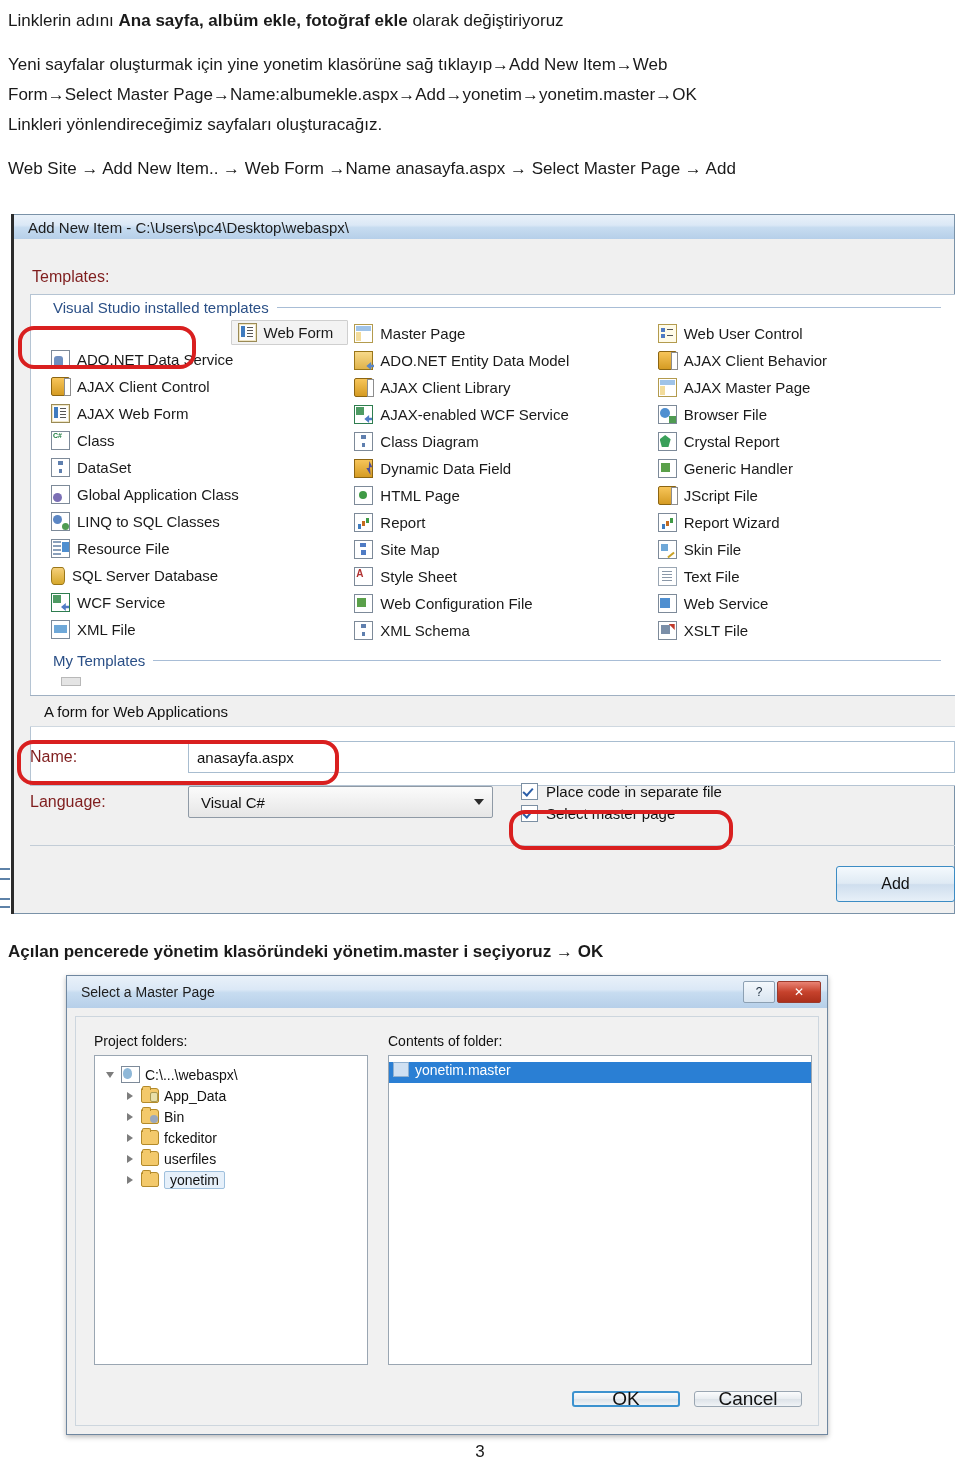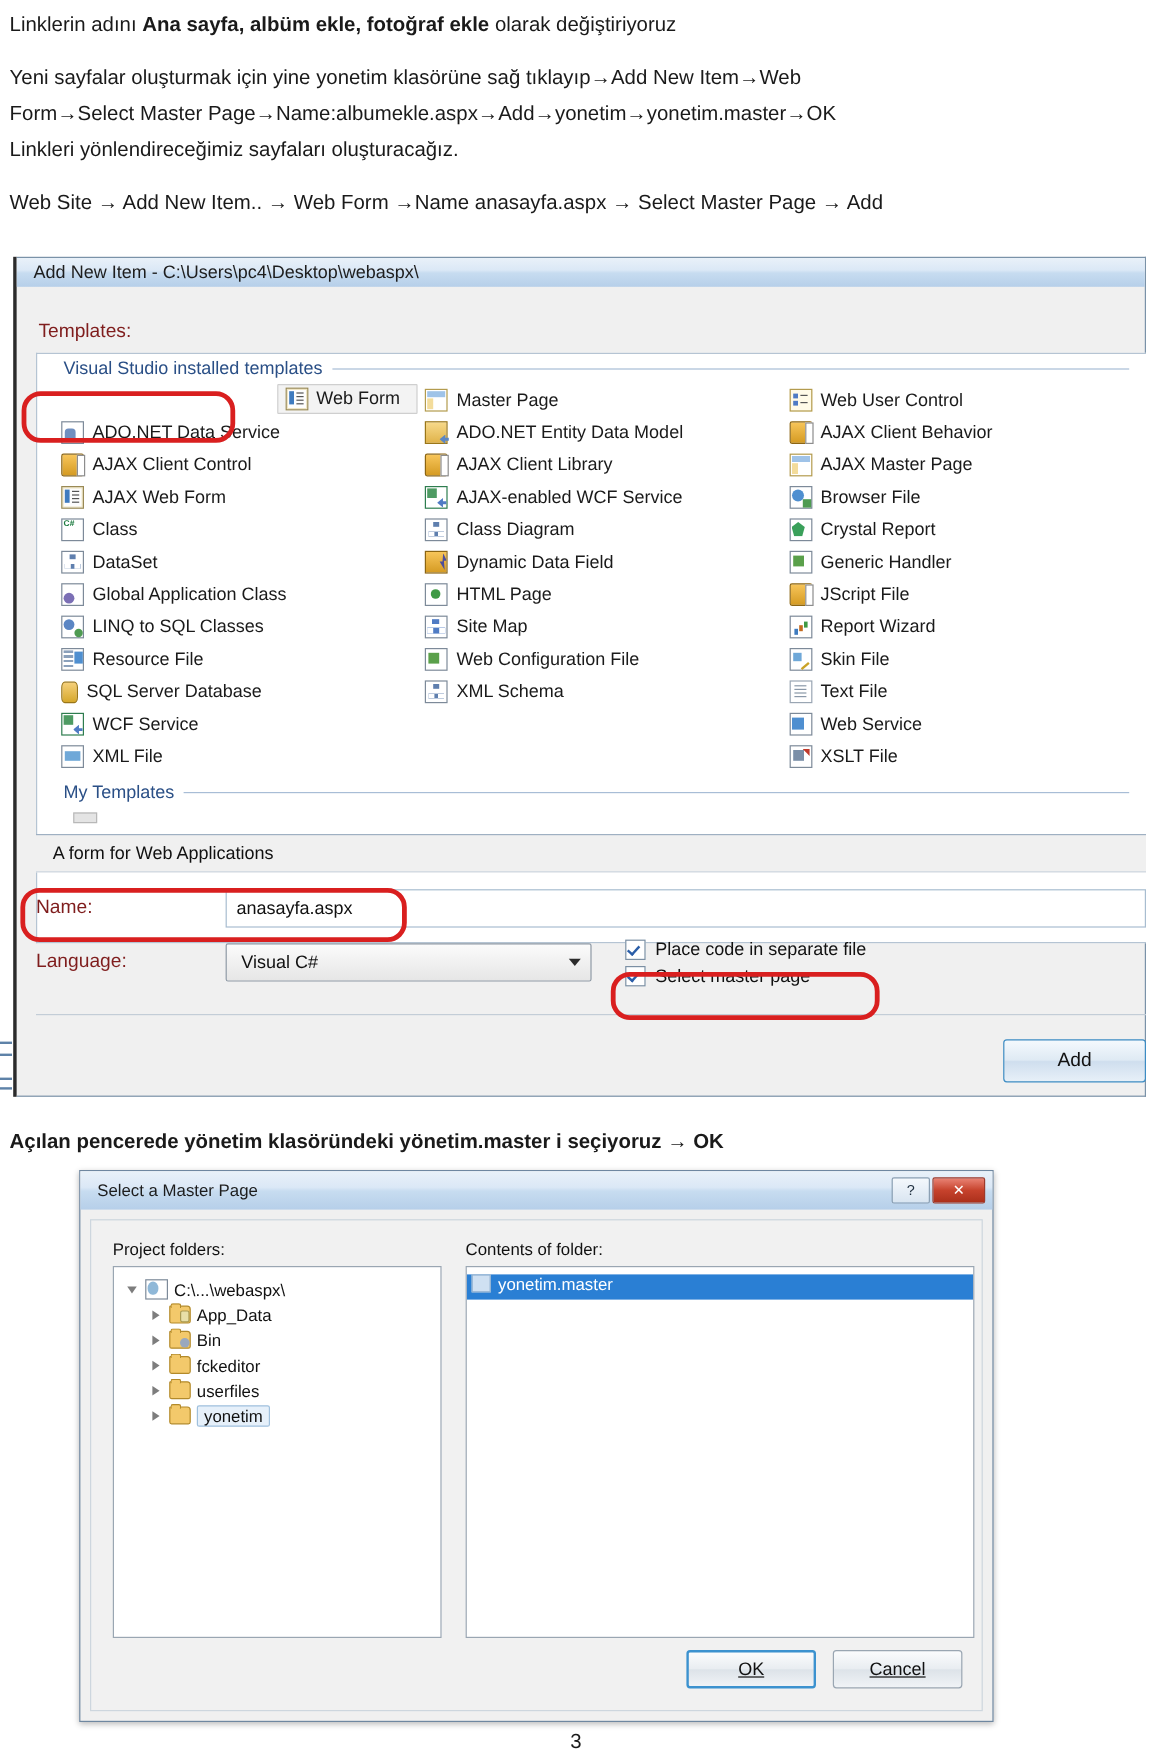--- a/index.html
+++ b/index.html
@@ -237,23 +237,23 @@
      background:#9aa8bd;border-radius:50%;}
   .proj-icon{width:17px;height:15px;flex:0 0 17px;background:#fff;border:1px solid #7d8a99;position:relative;}
   .proj-icon:before{content:"";position:absolute;left:1px;top:1px;width:9px;height:11px;
      background:#8fb8d8;border-radius:50% 50% 45% 45%;}
   .tree-row .selbox{border:1px solid #9fc0dd;background:#e6f0fa;border-radius:2px;padding:0 5px;}
   .list-row{display:flex;height:21px;font-size:14px;gap:6px;padding-left:4px;}
   .list-row.sel{background:#2a7fd4;color:#fff;}
   .masterfile-ic{width:14px;height:13px;flex:0 0 14px;background:#cfe0f2;border:1px solid #8fb0d0;}
   .smp-buttons{position:absolute;right:16px;bottom:18px;display:flex;gap:14px;}
   .btn{
-    width:108px;height:32px;box-sizing:border-box;border:1px solid #9aa6b2;border-radius:3px;
+    width:108px;height:16px;box-sizing:border-box;border:1px solid #9aa6b2;border-radius:3px;
     background:linear-gradient(to bottom,#fbfcfd,#e9edf1 48%,#dde3e9 52%,#f0f3f6);
-    display:flex;align-items:center;justify-content:center;font-size:15px;color:#111;text-decoration:underline;
+    display:flex;align-items:center;justify-content:center;font-size:19px;color:#111;
   }
   .btn.default{border:2px solid #3c92cf;}
 
   
   #page-number{position:absolute;left:0;top:1442px;width:960px;text-align:center;font-size:17px;color:#1a1a1a;}
 </style>
 </head>
 <body>
 
 <div class="prose" id="prose-root">
@@ -347,22 +347,30 @@
         </div>
         <div class="tmpl-item">
           <span class="ic dyn"></span>
           <span>Dynamic Data Field</span>
         </div>
         <div class="tmpl-item">
           <span class="ic html"></span>
           <span>HTML Page</span>
         </div>
         <div class="tmpl-item">
+          <span class="ic report"></span>
+          <span>Report</span>
+        </div>
+        <div class="tmpl-item">
           <span class="ic sitemap"></span>
           <span>Site Map</span>
+        </div>
+        <div class="tmpl-item">
+          <span class="ic sheet"></span>
+          <span>Style Sheet</span>
         </div>
         <div class="tmpl-item">
           <span class="ic handler"></span>
           <span>Web Configuration File</span>
         </div>
         <div class="tmpl-item">
           <span class="ic diag"></span>
           <span>XML Schema</span>
         </div>
       </div>

